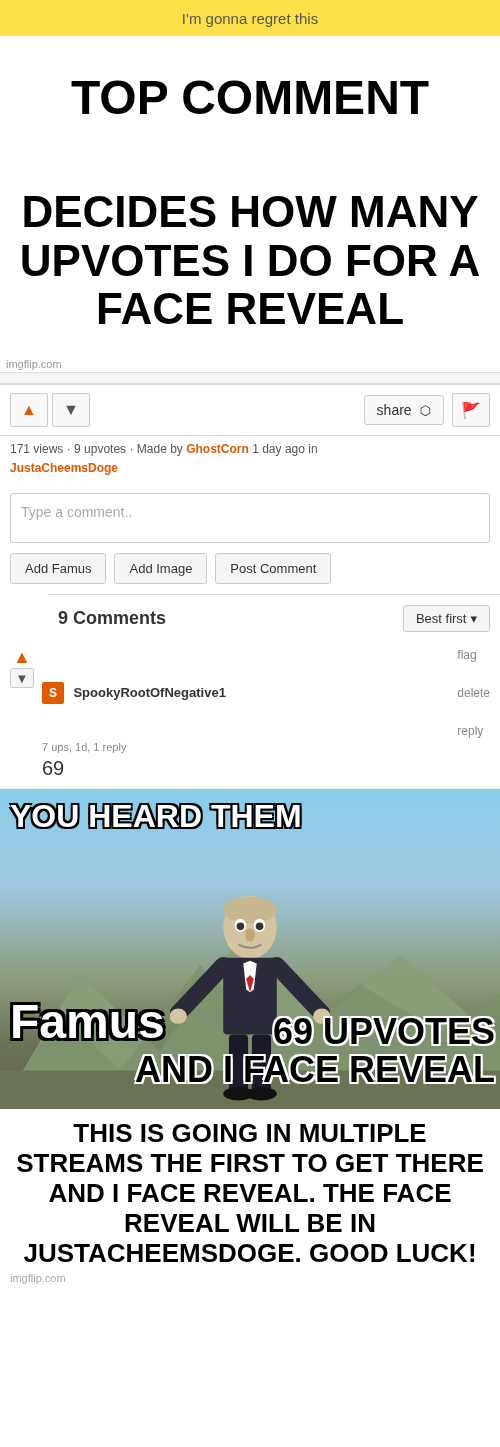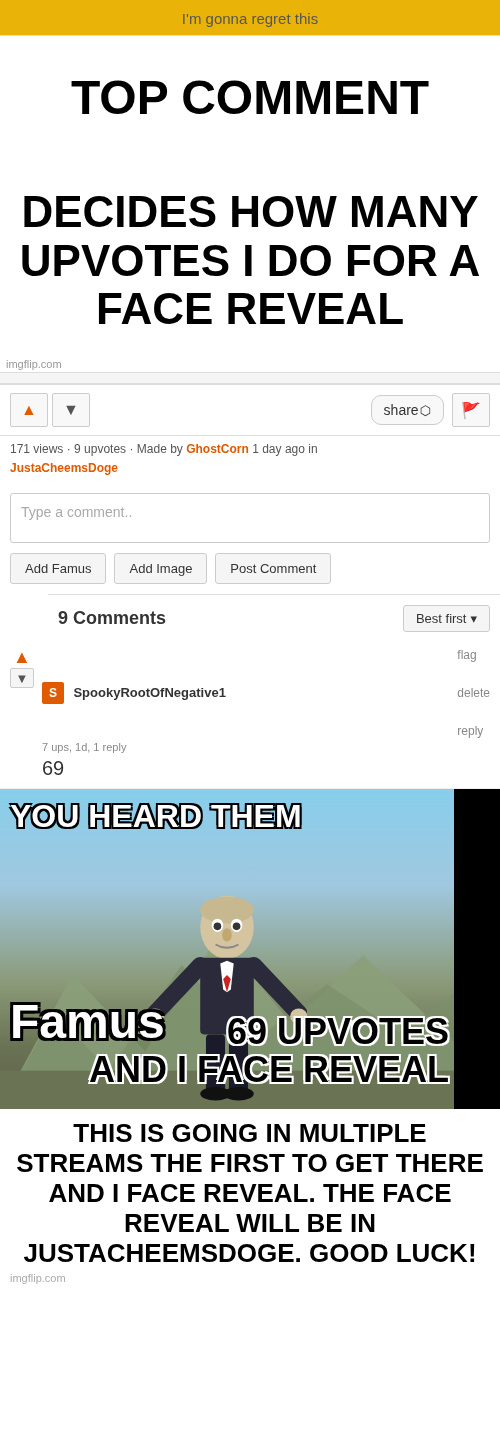--- a/index.html
+++ b/index.html
@@ -5,21 +5,21 @@
     * { margin: 0; padding: 0; box-sizing: border-box; }
     body {
       width: 500px;
       font-family: Arial, sans-serif;
       background: #fff;
       overflow-x: hidden;
     }
 
     
     .title-bar {
-      background: #eab308;
+      background: #fde047;
       text-align: center;
       padding: 10px 0 8px 0;
       font-size: 15px;
       color: #555;
       border-bottom: 1px solid #ddd;
     }
 
     
     .meme-top {
       background: #fff;
@@ -98,26 +98,26 @@
       font-size: 16px;
       border-radius: 2px;
     }
 
     .vote-up { color: #e05a00; }
     .vote-down { color: #555; }
 
     .share-btn {
       display: flex;
       align-items: center;
-      gap: 1px;
+      gap: 8px;
       border: 1px solid #ccc;
       background: #f8f8f8;
       padding: 6px 12px;
       cursor: pointer;
-      border-radius: 10px;
+      border-radius: 3px;
       font-size: 14px;
       color: #333;
     }
 
     .flag-btn {
       width: 38px;
       height: 34px;
       border: 1px solid #ccc;
       background: #f8f8f8;
       cursor: pointer;
@@ -302,21 +302,21 @@
     }
 
     
     .meme-bottom-container {
       position: relative;
       background: #000;
       overflow: hidden;
     }
 
     .meme-famus-img {
-      width: 454px;
+      width: 500px;
       height: 320px;
       background: linear-gradient(180deg, #87CEEB 0%, #a0c8e0 30%, #8B9B7A 60%, #6B7355 80%, #5a5f4a 100%);
       position: relative;
       display: flex;
       align-items: center;
       justify-content: center;
     }
 
     
     .mountain-bg {

